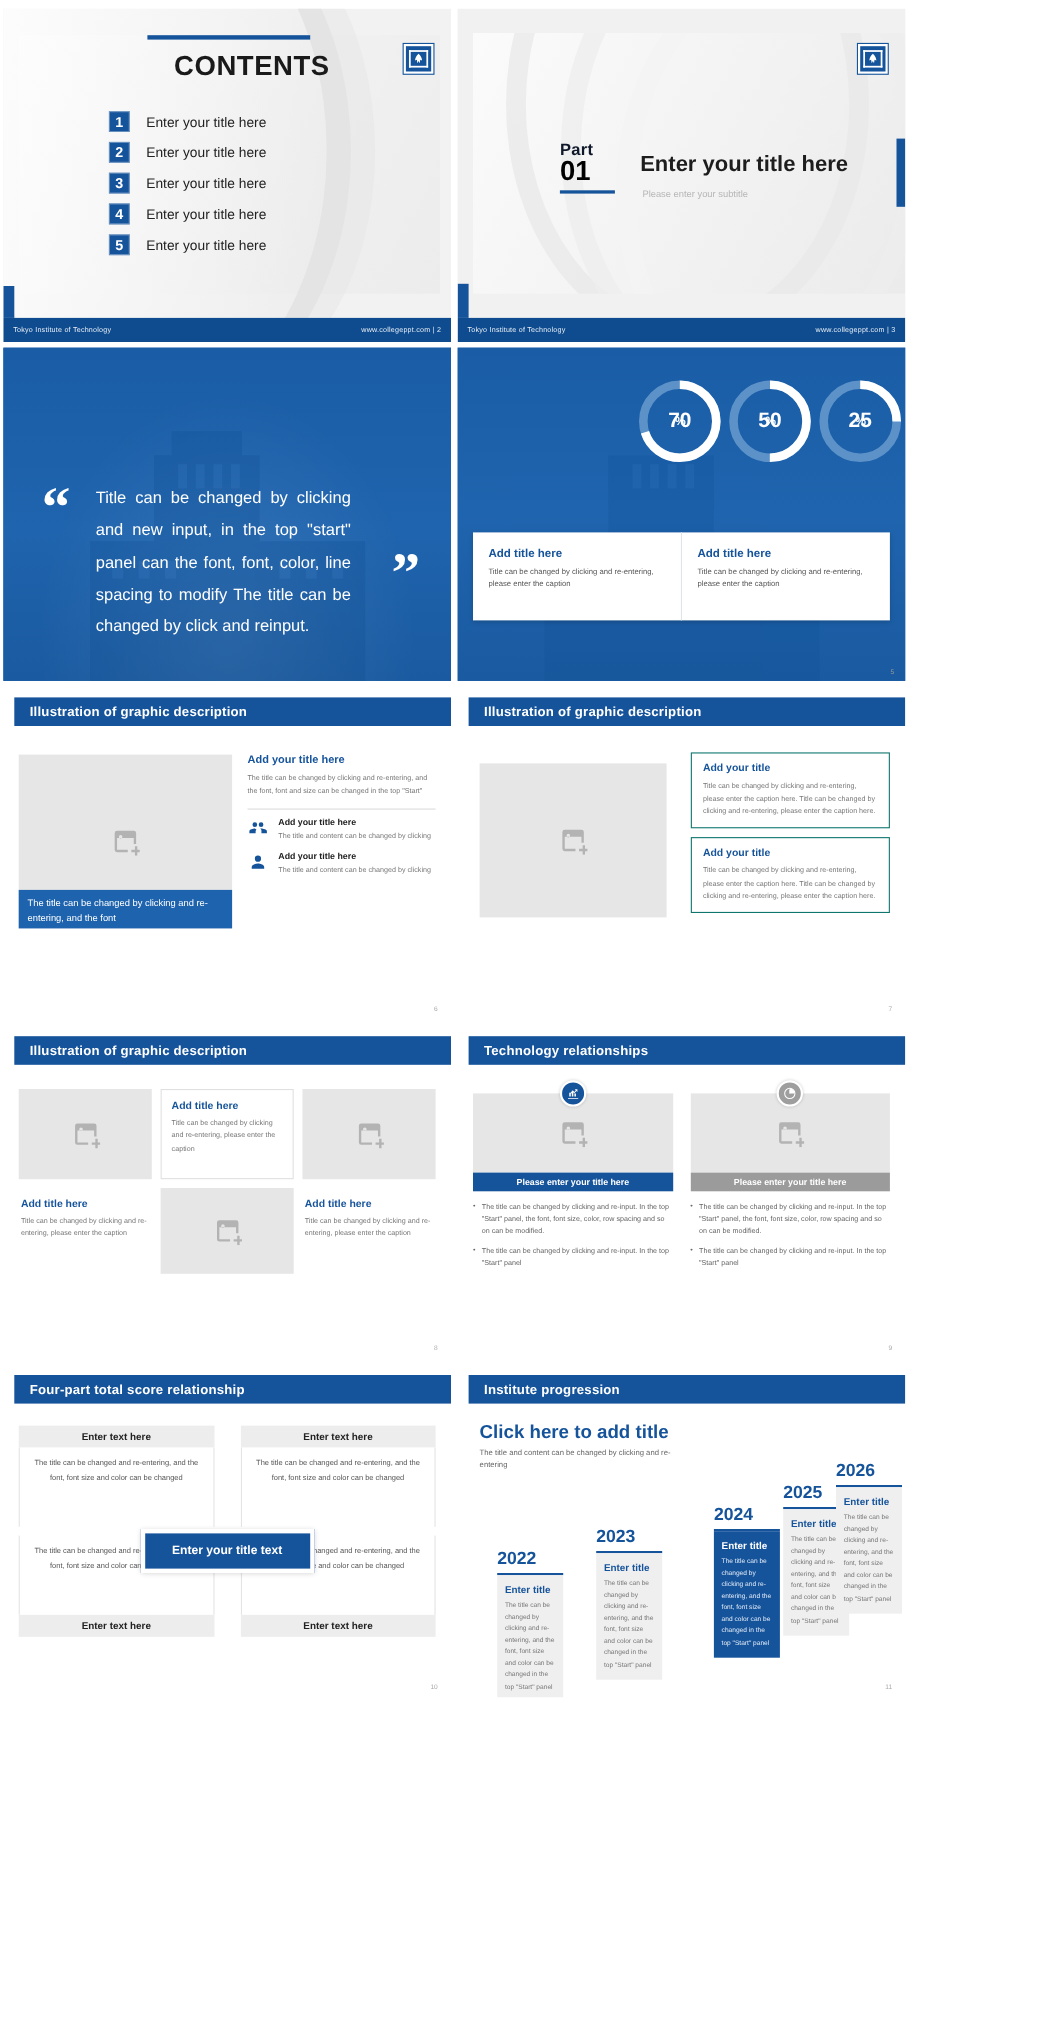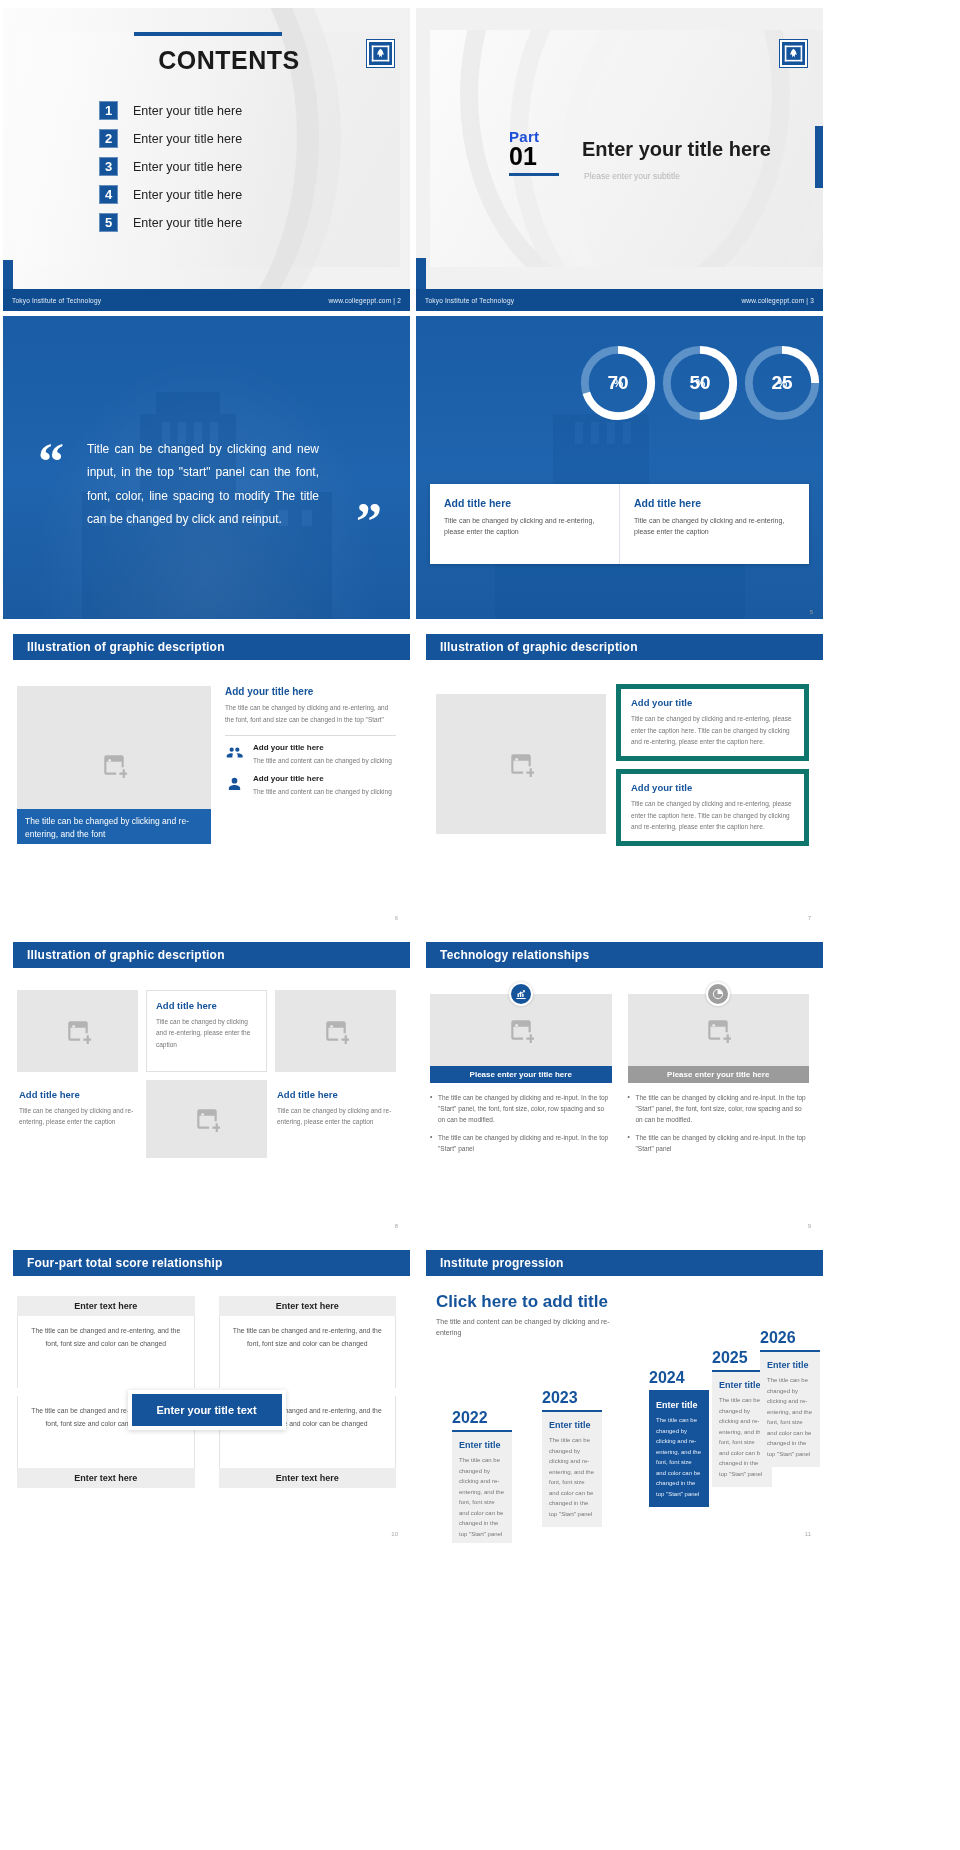--- a/index.html
+++ b/index.html
@@ -72,21 +72,21 @@
   .s2 .panel {
     position:absolute; left:14px; top:22px; right:0px; bottom:44px;
     background: linear-gradient(120deg,#fbfbfb 0%,#f3f3f3 50%,#ebebeb 100%);
     overflow:hidden;
   }
   .s2 .arc { position:absolute; border-radius:50%; border: 18px solid rgba(232,232,232,.75); }
   .s2 .arc.a1 { left:30px; top:-150px; width:330px; height:430px; }
   .s2 .arc.a2 { left:80px; top:-110px; width:330px; height:430px; border-color: rgba(238,238,238,.8);}
   .s2 .arc.a3 { left:130px; top:-70px;  width:330px; height:430px; border-color: rgba(243,243,243,.85);}
   .s2 .part-wrap { position:absolute; left:93px; top:120px; }
-  .s2 .part-lbl { font-size:15px; font-weight:700; color:#1d4ed8; letter-spacing:.3px; }
+  .s2 .part-lbl { font-size:15px; font-weight:700; color:#0f172a; letter-spacing:.3px; }
   .s2 .part-num { font-size:25px; font-weight:700; color:#000000; line-height:.95; }
   .s2 .part-rule { width:50px; height:3px; background:#15539b; margin-top:4px; }
   .s2 .big-title { position:absolute; left:166px; top:130px; font-size:20px; font-weight:700; color:#1d1d1d; }
   .s2 .sub-title { position:absolute; left:168px; top:163px; font-size:8.5px; color:#b6b6b6; }
   .s2 .rightstub { position:absolute; right:0; top:118px; width:8px; height:62px; background:#15539b; }
   .s2 .leftbar { position:absolute; left:0; top:250px; width:10px; bottom:22px; background:#15539b; }
 
   
   .s3 { background:#1b5fa8; }
   .s3 .photo {
@@ -96,21 +96,21 @@
       linear-gradient(180deg,#1a5da6 0%,#1f64ae 55%,#1a5aa0 100%);
   }
   .bldg { position:absolute; left:50%; transform:translateX(-50%); bottom:0; width:250px; height:205px; opacity:.25; }
   .bldg i { position:absolute; background:#0d4c8f; display:block; }
   .s3 .qmark-open {
     position:absolute; left:35px; top:128px; font-size:52px; line-height:.7;
     color:#fff; font-family:"Liberation Serif", serif; font-weight:700;
   }
   .s3 .qtext {
     position:absolute; left:84px; top:122px; width:232px;
-    color:#fff; font-size:12px; line-height:1.95; text-align:justify;
+    color:#fff; font-size:15px; line-height:1.95; text-align:justify;
   }
   .s3 .qmark-close {
     position:absolute; right:28px; top:188px; font-size:52px; line-height:.7;
     color:#fff; font-family:"Liberation Serif", serif; font-weight:700;
   }
 
   
   .s4 { background:#1b5fa8; }
   .s4 .photo {
     position:absolute; inset:0;
@@ -157,21 +157,21 @@
   .s6 .divider { height:1px; background:#dcdcdc; margin:9px 0 7px; }
   .s6 .item { display:flex; gap:9px; margin-bottom:8px; }
   .s6 .item .ic { width:19px; height:19px; flex:0 0 19px; display:flex; align-items:center; justify-content:center; }
   .s6 .item .ic svg { width:17px; height:17px; }
   .s6 .item h4 { font-size:8px; color:#222; font-weight:700; margin-bottom:3px; }
   .s6 .item p { font-size:6.5px; color:#777; line-height:1.7; }
 
   
   .s7 .img { position:absolute; left:20px; top:70px; width:170px; height:140px; }
   .s7 .boxes { position:absolute; left:200px; top:60px; right:14px; }
-  .s7 .box { border:5px solid #0f766e; padding:8px 10px; }
+  .s7 .box { border:1px solid #0f766e; padding:8px 10px;margin-left:12px; }
   .s7 .box + .box { margin-top:8px; }
   .s7 .box h3 { font-size:9.5px; color:#15539b; font-weight:700; margin-bottom:5px; }
   .s7 .box p { font-size:6.5px; color:#777; line-height:1.8; }
 
   
   .s8 .grid { position:absolute; left:14px; right:14px; top:58px; bottom:22px;
               display:grid; grid-template-columns:1fr 1fr 1fr; grid-template-rows:82px 78px;
               gap:8px; }
   .s8 .cellbox { border:1px solid #e0e0e0; padding:9px 9px; }
   .s8 .cellbox h3 { font-size:9.5px; color:#15539b; font-weight:700; margin-bottom:5px; }

